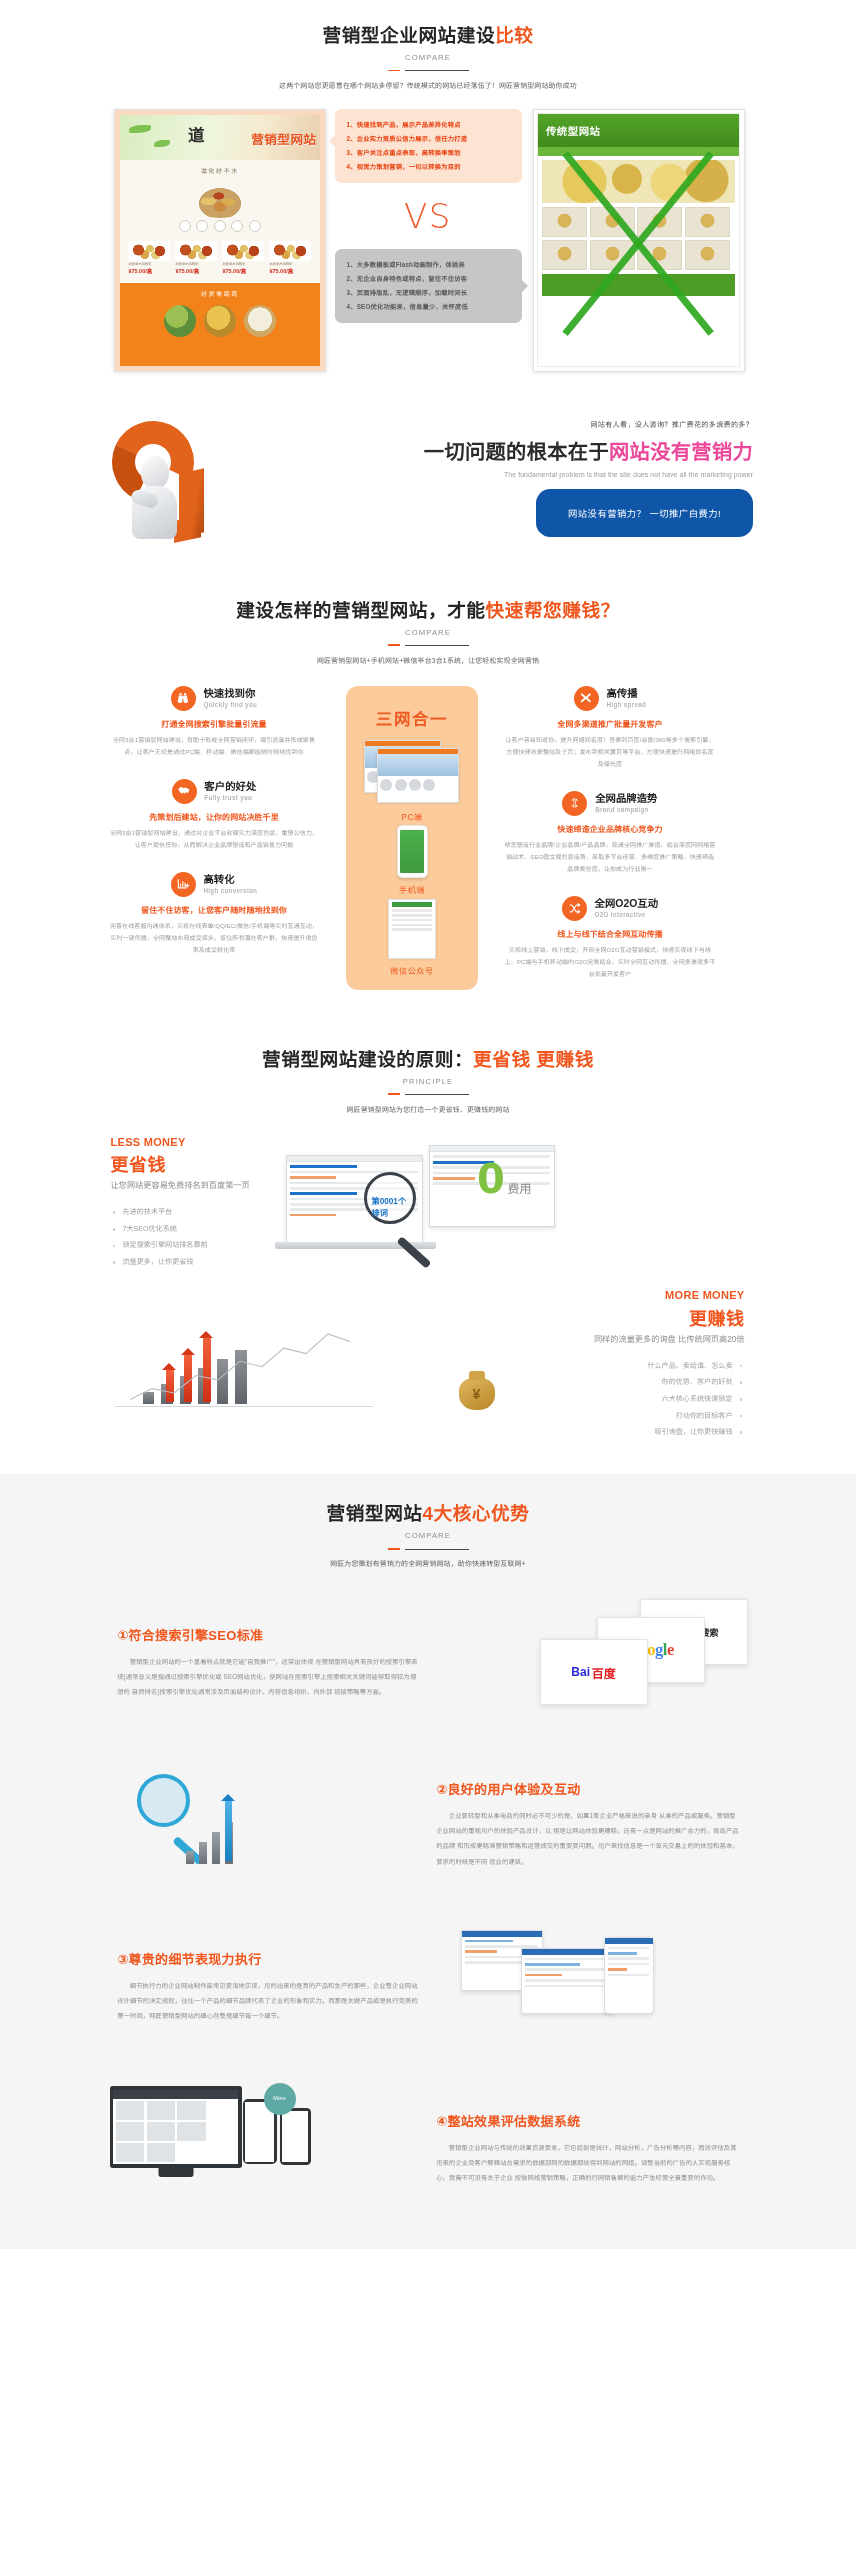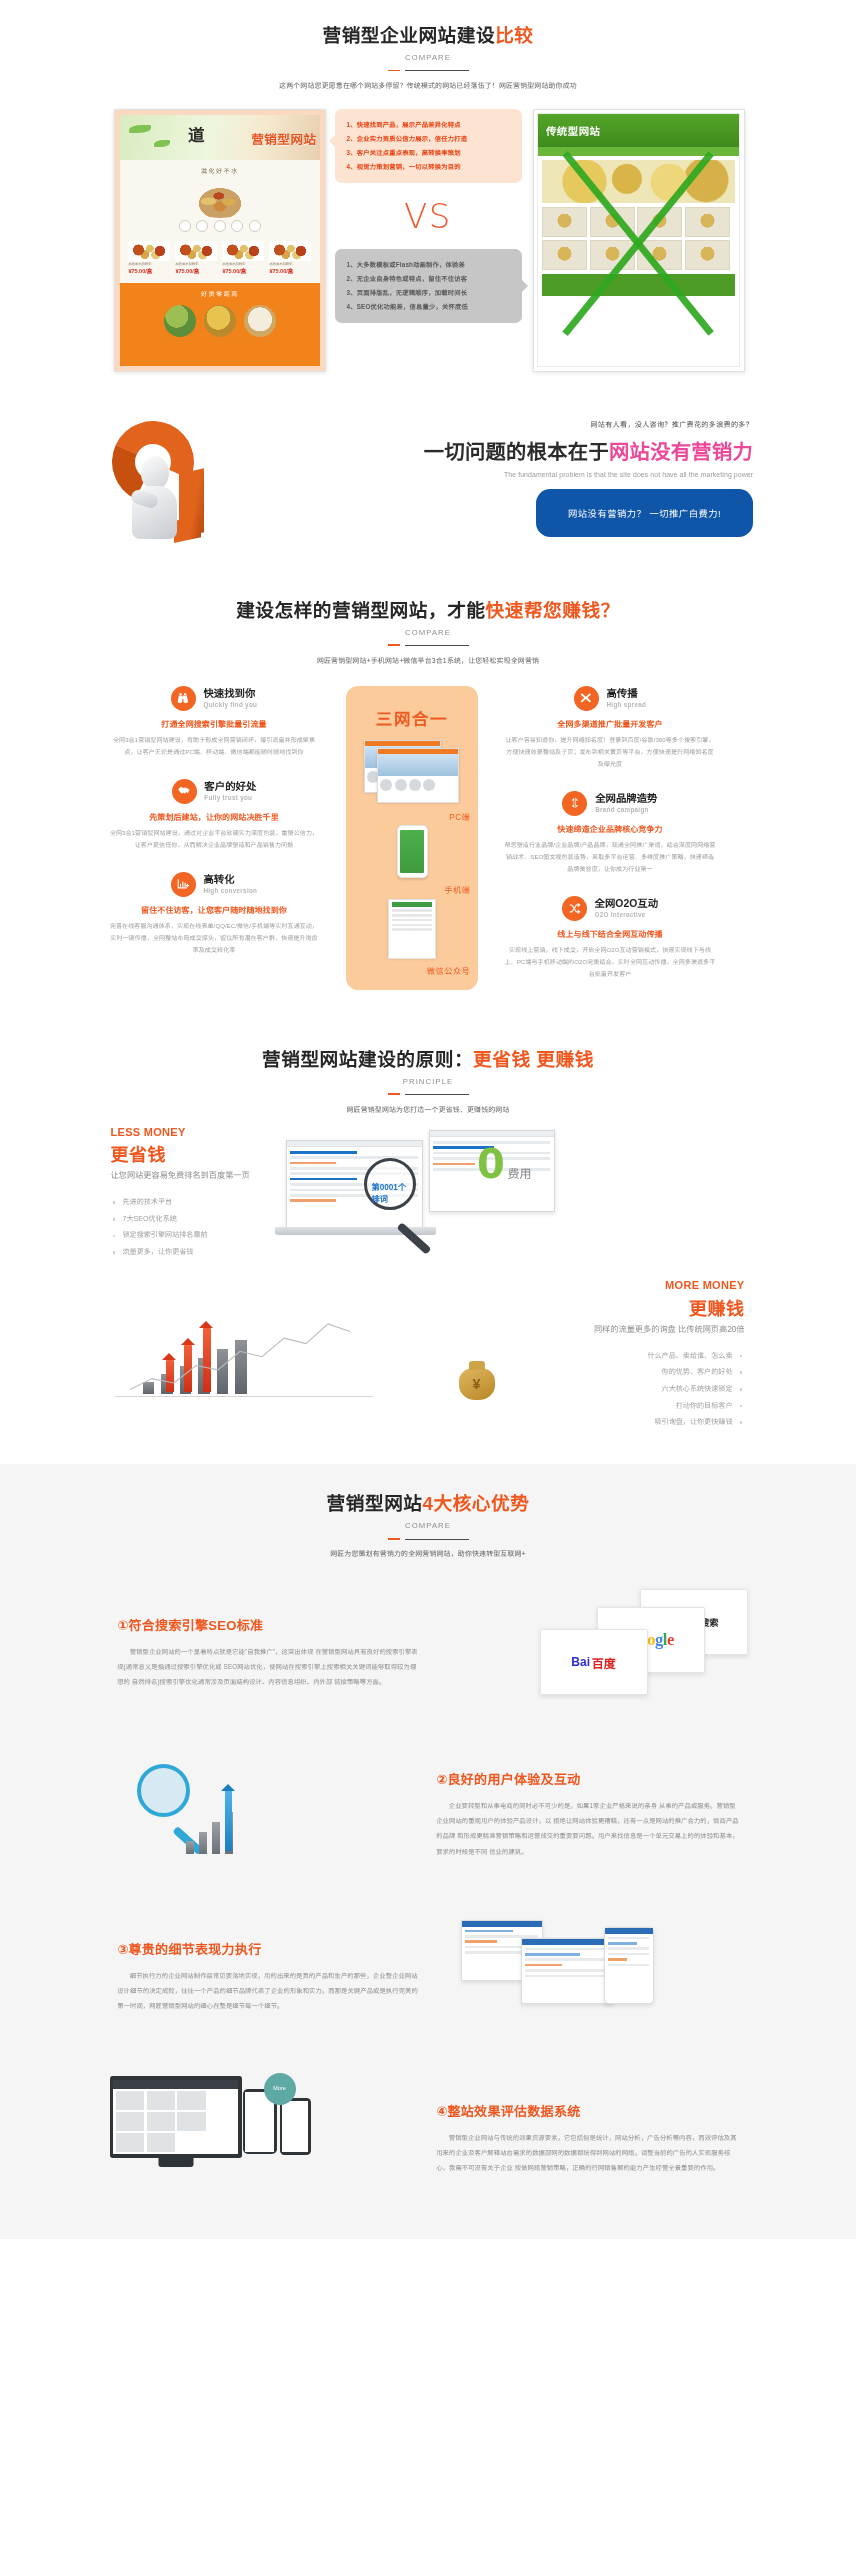--- a/index.html
+++ b/index.html
@@ -163,32 +163,32 @@
   .mid-title{ text-align:center; font-size:16.5px; font-weight:bold; color:#ef5a22;
      font-family:"DejaVu Serif",serif; letter-spacing:1.6px; margin:12px 0 7.7px;}
   .mid-shot{ position:relative; height:66px; }
   .mid-shot .pc{ position:absolute; background:#fff; border:0.5px solid #ddd; box-shadow:0 1.1px 2.7px rgba(0,0,0,.15);}
   .mid-shot .pc1{ left:10px; top:2.2px; width:77px; height:53px; }
   .mid-shot .pc2{ left:23px; top:10px; width:82px; height:55px; }
   .pcbar{ height:5px; background:#f07a21; }
   .pchero{ height:22px; background:linear-gradient(#cfe2f3,#9ec2de); }
   .pcrow{ display:flex; gap:2.2px; padding:2.7px; }
   .pcrow i{ width:12px;height:12px;border-radius:50%;background:#d5d9dd; display:block;}
-  .mid-lab{ text-align:right; font-size:8.2px; color:#ef5a22; margin:5.5px 0 3.3px; letter-spacing:0.5px;}
+  .mid-lab{ text-align:center; font-size:8.2px; color:#ef5a22; margin:5.5px 0 3.3px; letter-spacing:0.5px;}
   .phone{ width:31px; height:53px; margin:2.2px auto 0; border-radius:5px; background:#fff;
      border:1.1px solid #e6e6e6; box-shadow:0 1.1px 2.7px rgba(0,0,0,.12); padding:3.8px 2.2px;}
   .phone .scr{ height:100%; background:linear-gradient(#4bb04b,#3f9b3f); border-radius:1.1px;}
   .wechat{ width:48px; height:60px; margin:3.3px auto 0; background:#fff; border:0.5px solid #e3e3e3;
      box-shadow:0 1.1px 2.7px rgba(0,0,0,.12); padding:2.7px;}
   .wechat .bar{ height:4.4px; background:#3f9b3f; }
   .wechat .ln{ height:2.7px; background:#e8e8e8; margin-top:2.2px;}
 
   
   .prin-sec{ padding:25px 0 16.5px; }
-  .money-row{ display:flex; align-items:flex-start; margin-top:12px; }
+  .money-row{ display:flex; align-items:center; margin-top:22px; }
   .money-left{ width:165px; padding-left:12px; }
   .money-kick{ font-size:11px; font-weight:bold; color:#f0571e; letter-spacing:0.3px;}
   .money-h{ font-size:18px; font-weight:bold; color:#f0571e; margin-top:2.2px; letter-spacing:0.5px;}
   .money-sub{ font-size:8.2px; color:#8e8e8e; margin-top:4.4px; line-height:1.55;}
   .money-list{ list-style:none; margin-top:11px; }
   .money-list li{ font-size:7.1px; color:#a0a0a0; line-height:2.35; position:relative; padding-left:12px;}
   .money-list li:before{ content:""; position:absolute; left:2.2px; top:7.1px; width:2.7px;height:2.7px;
      border-radius:50%; background:#c9c9c9; }
   .money-right{ flex:1; position:relative; height:126px; }
 

